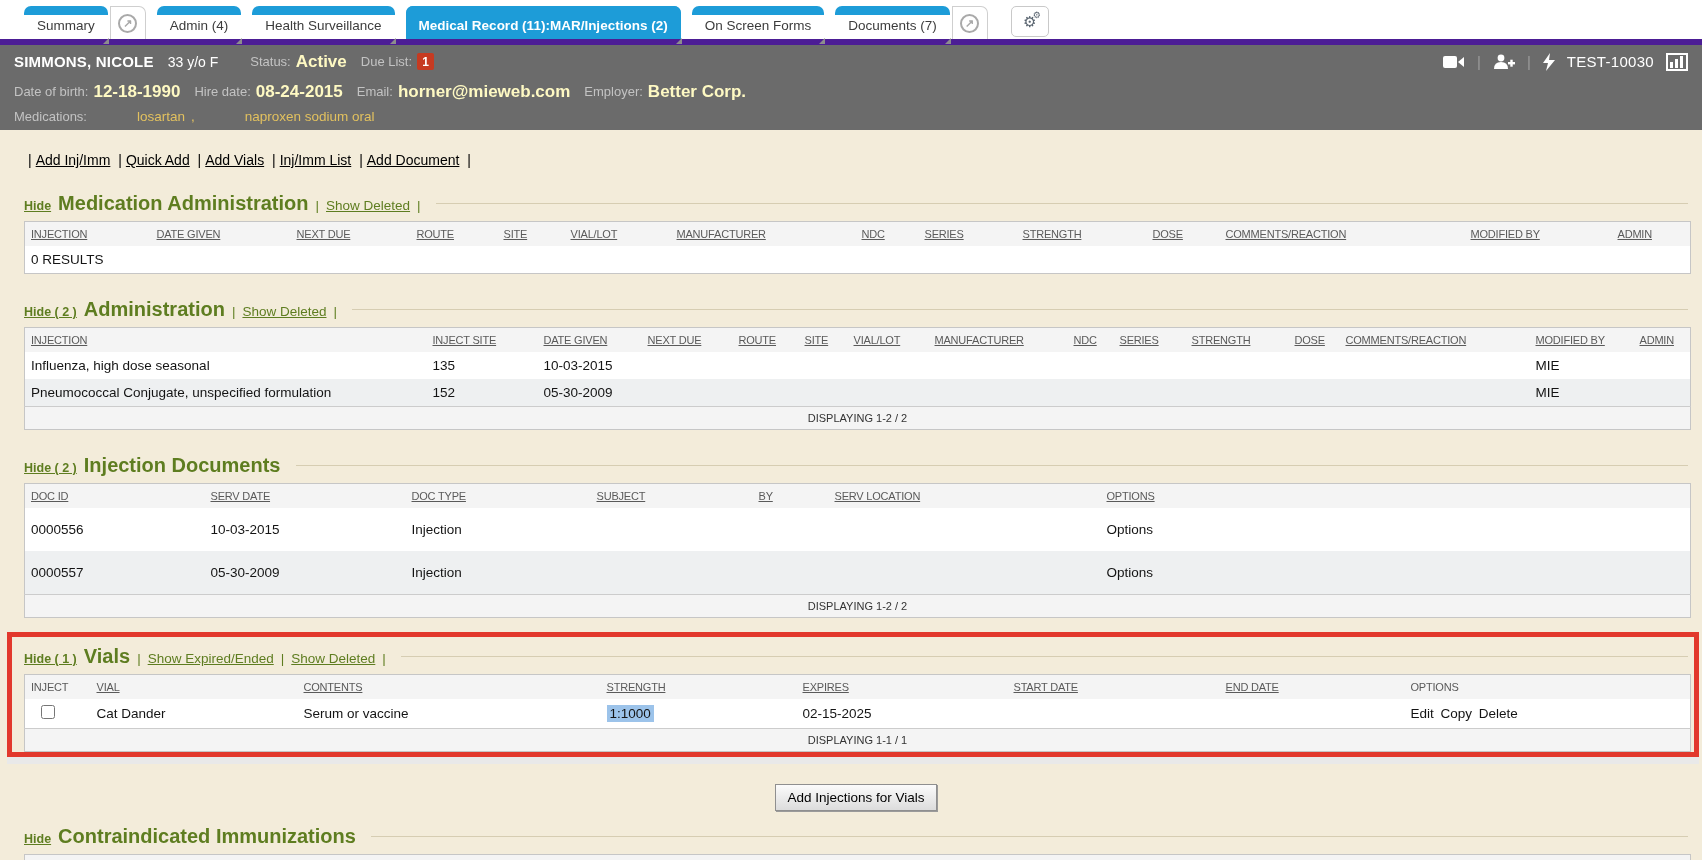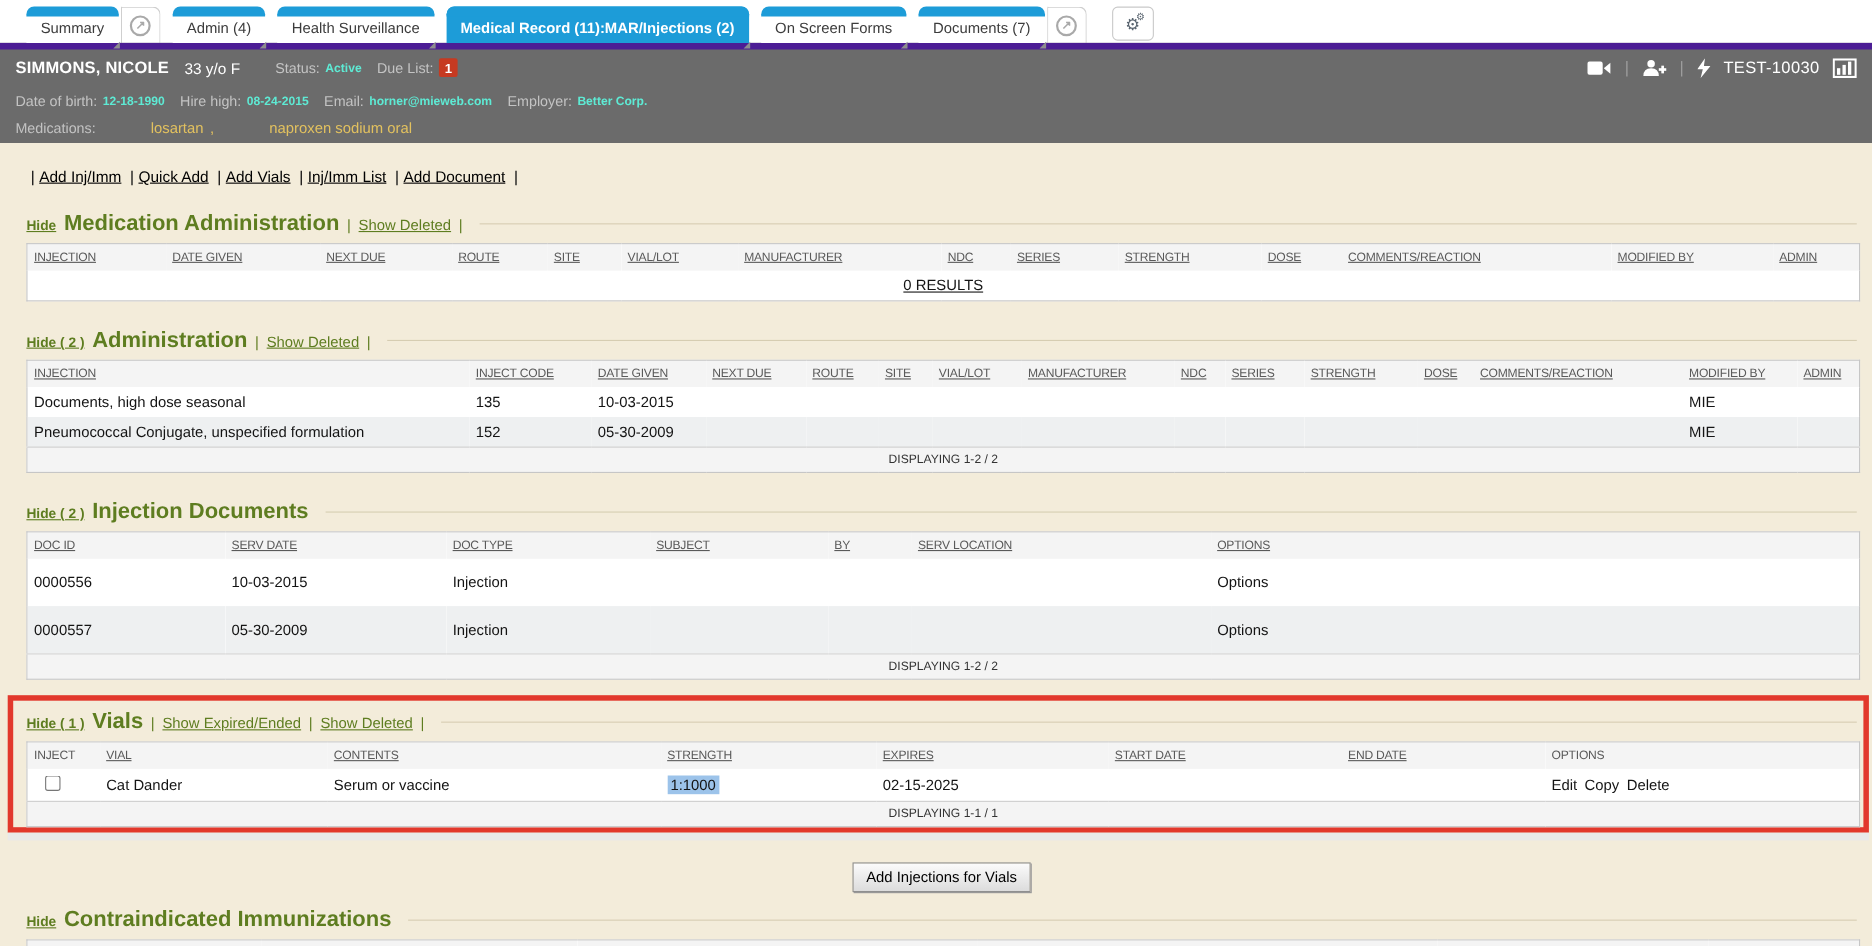--- a/index.html
+++ b/index.html
@@ -21,21 +21,21 @@
   .gear-btn .gear-small { position:absolute; font-size:9px; top:3px; right:7px; }
 
   
   .banner { background:#6b6b6b; border-top:6px solid #4c1d95; color:#fff; padding:0 14px; }
   .b-row1 { height:33px; display:flex; align-items:center; gap:14px; }
   .b-row2 { height:27px; display:flex; align-items:center; gap:14px; }
   .b-row3 { height:25px; display:flex; align-items:center; gap:6px; padding-bottom:2px; }
   .p-name { font-size:15px; font-weight:bold; letter-spacing:.2px; }
   .p-agesex { font-size:14px; }
   .b-label { color:#c3c3c3; font-size:13px; }
-  .b-value { color:#5eead4; font-size:11px; font-weight:bold; }
+  .b-value { color:#fef9c3; font-size:17px; font-weight:bold; }
   .pair { display:flex; gap:5px; align-items:center; }
   .due-badge { background:#c63a21; color:#fff; font-size:12px; font-weight:bold; width:17px; height:17px; display:flex; align-items:center; justify-content:center; border-radius:2px; cursor:pointer; }
   .b-spacer { flex:1; }
   .b-icons { display:flex; align-items:center; gap:12px; }
   .icon-sep { color:#9d9d9d; font-size:15px; }
   .chart-id { font-size:15px; color:#fff; letter-spacing:.3px; }
   .med-link { color:#e2c15f; font-size:13.5px; cursor:pointer;margin-left:44px; }
   .gold { color:#e2c15f; font-size:13.5px; }
   .b-icon svg { display:block; }
 
@@ -52,21 +52,21 @@
   .sec-link { color:#5e7d20; font-size:13.5px; text-decoration:underline; cursor:pointer; white-space:nowrap; }
   .sec-divider { flex:1; height:1px; background:#d6cdb2; align-self:center; margin-left:8px; }
 
   table.grid { width:1666px; border-collapse:collapse; table-layout:fixed; background:#fff; border:1px solid #c6c6c6; }
   table.grid th { background:#f4f4f4; color:#5a5a5a; font-size:11px; font-weight:normal; text-align:left; padding:6px 6px; white-space:nowrap; letter-spacing:-0.2px; cursor:pointer; overflow:hidden; }
   table.grid th span { text-decoration:underline; }
   table.grid th.nosort span { text-decoration:none; }
   table.grid td { font-size:13.5px; color:#141414; padding:6px 6px; white-space:nowrap; overflow:hidden; }
   tr.alt td { background:#eef0f1; }
   tr.tall td { padding-top:14px; padding-bottom:14px; }
-  td.empty-msg { text-align:center; font-size:11.5px; color:#333; padding:7px;text-decoration:underline; }
+  td.empty-msg { text-align:left; font-size:11.5px; color:#333; padding:7px; }
   tr.gridfoot td { background:#f4f4f4; border-top:1px solid #ccc; text-align:center; font-size:11px; color:#333; padding:5px; }
   .hl-select { background:#9cc3ea; padding:1px 3px; }
   .opt-link { margin-right:3px; cursor:pointer; }
   .vial-check { width:14px; height:14px; margin-left:10px; cursor:pointer; }
 
   
   .vials-annot { border:5px solid #e2382c; margin:14px -11px 0 -17px; padding:0 6px 0 12px; }
   .vials-annot .sec-head { margin-top:8px; }
   .post-strip { height:7px; background:#e9e9e9; margin:0 -11px 0 -17px; }
 
@@ -146,21 +146,21 @@
             </svg>
         </span>
       </span>
     </div>
     <div class="b-row2">
       <span class="pair">
         <span class="b-label">Date of birth:</span>
         <span class="b-value">12-18-1990</span>
       </span>
       <span class="pair">
-        <span class="b-label">Hire high:</span>
+        <span class="b-label">Hire date:</span>
         <span class="b-value">08-24-2015</span>
       </span>
       <span class="pair">
         <span class="b-label">Email:</span>
         <span class="b-value">horner@mieweb.com</span>
       </span>
       <span class="pair">
         <span class="b-label">Employer:</span>
         <span class="b-value">Better Corp.</span>
       </span>
@@ -254,37 +254,37 @@
           <col style="width:72px">
           <col style="width:103px">
           <col style="width:51px">
           <col style="width:190px">
           <col style="width:104px">
           <col style="width:57px">
         </colgroup>
       <tbody>
           <tr>
         <th><span>INJECTION</span></th>
-        <th><span>INJECT CODE</span></th>
+        <th><span>INJECT SITE</span></th>
         <th><span>DATE GIVEN</span></th>
         <th><span>NEXT DUE</span></th>
         <th><span>ROUTE</span></th>
         <th><span>SITE</span></th>
         <th><span>VIAL/LOT</span></th>
         <th><span>MANUFACTURER</span></th>
         <th><span>NDC</span></th>
         <th><span>SERIES</span></th>
         <th><span>STRENGTH</span></th>
         <th><span>DOSE</span></th>
         <th><span>COMMENTS/REACTION</span></th>
         <th><span>MODIFIED BY</span></th>
         <th><span>ADMIN</span></th>
       </tr>
       <tr>
-        <td>Documents, high dose seasonal</td>
+        <td>Influenza, high dose seasonal</td>
         <td>135</td>
         <td>10-03-2015</td>
         <td></td>
             <td></td>
             <td></td>
             <td></td>
             <td></td>
             <td></td>
             <td></td>
             <td></td>

